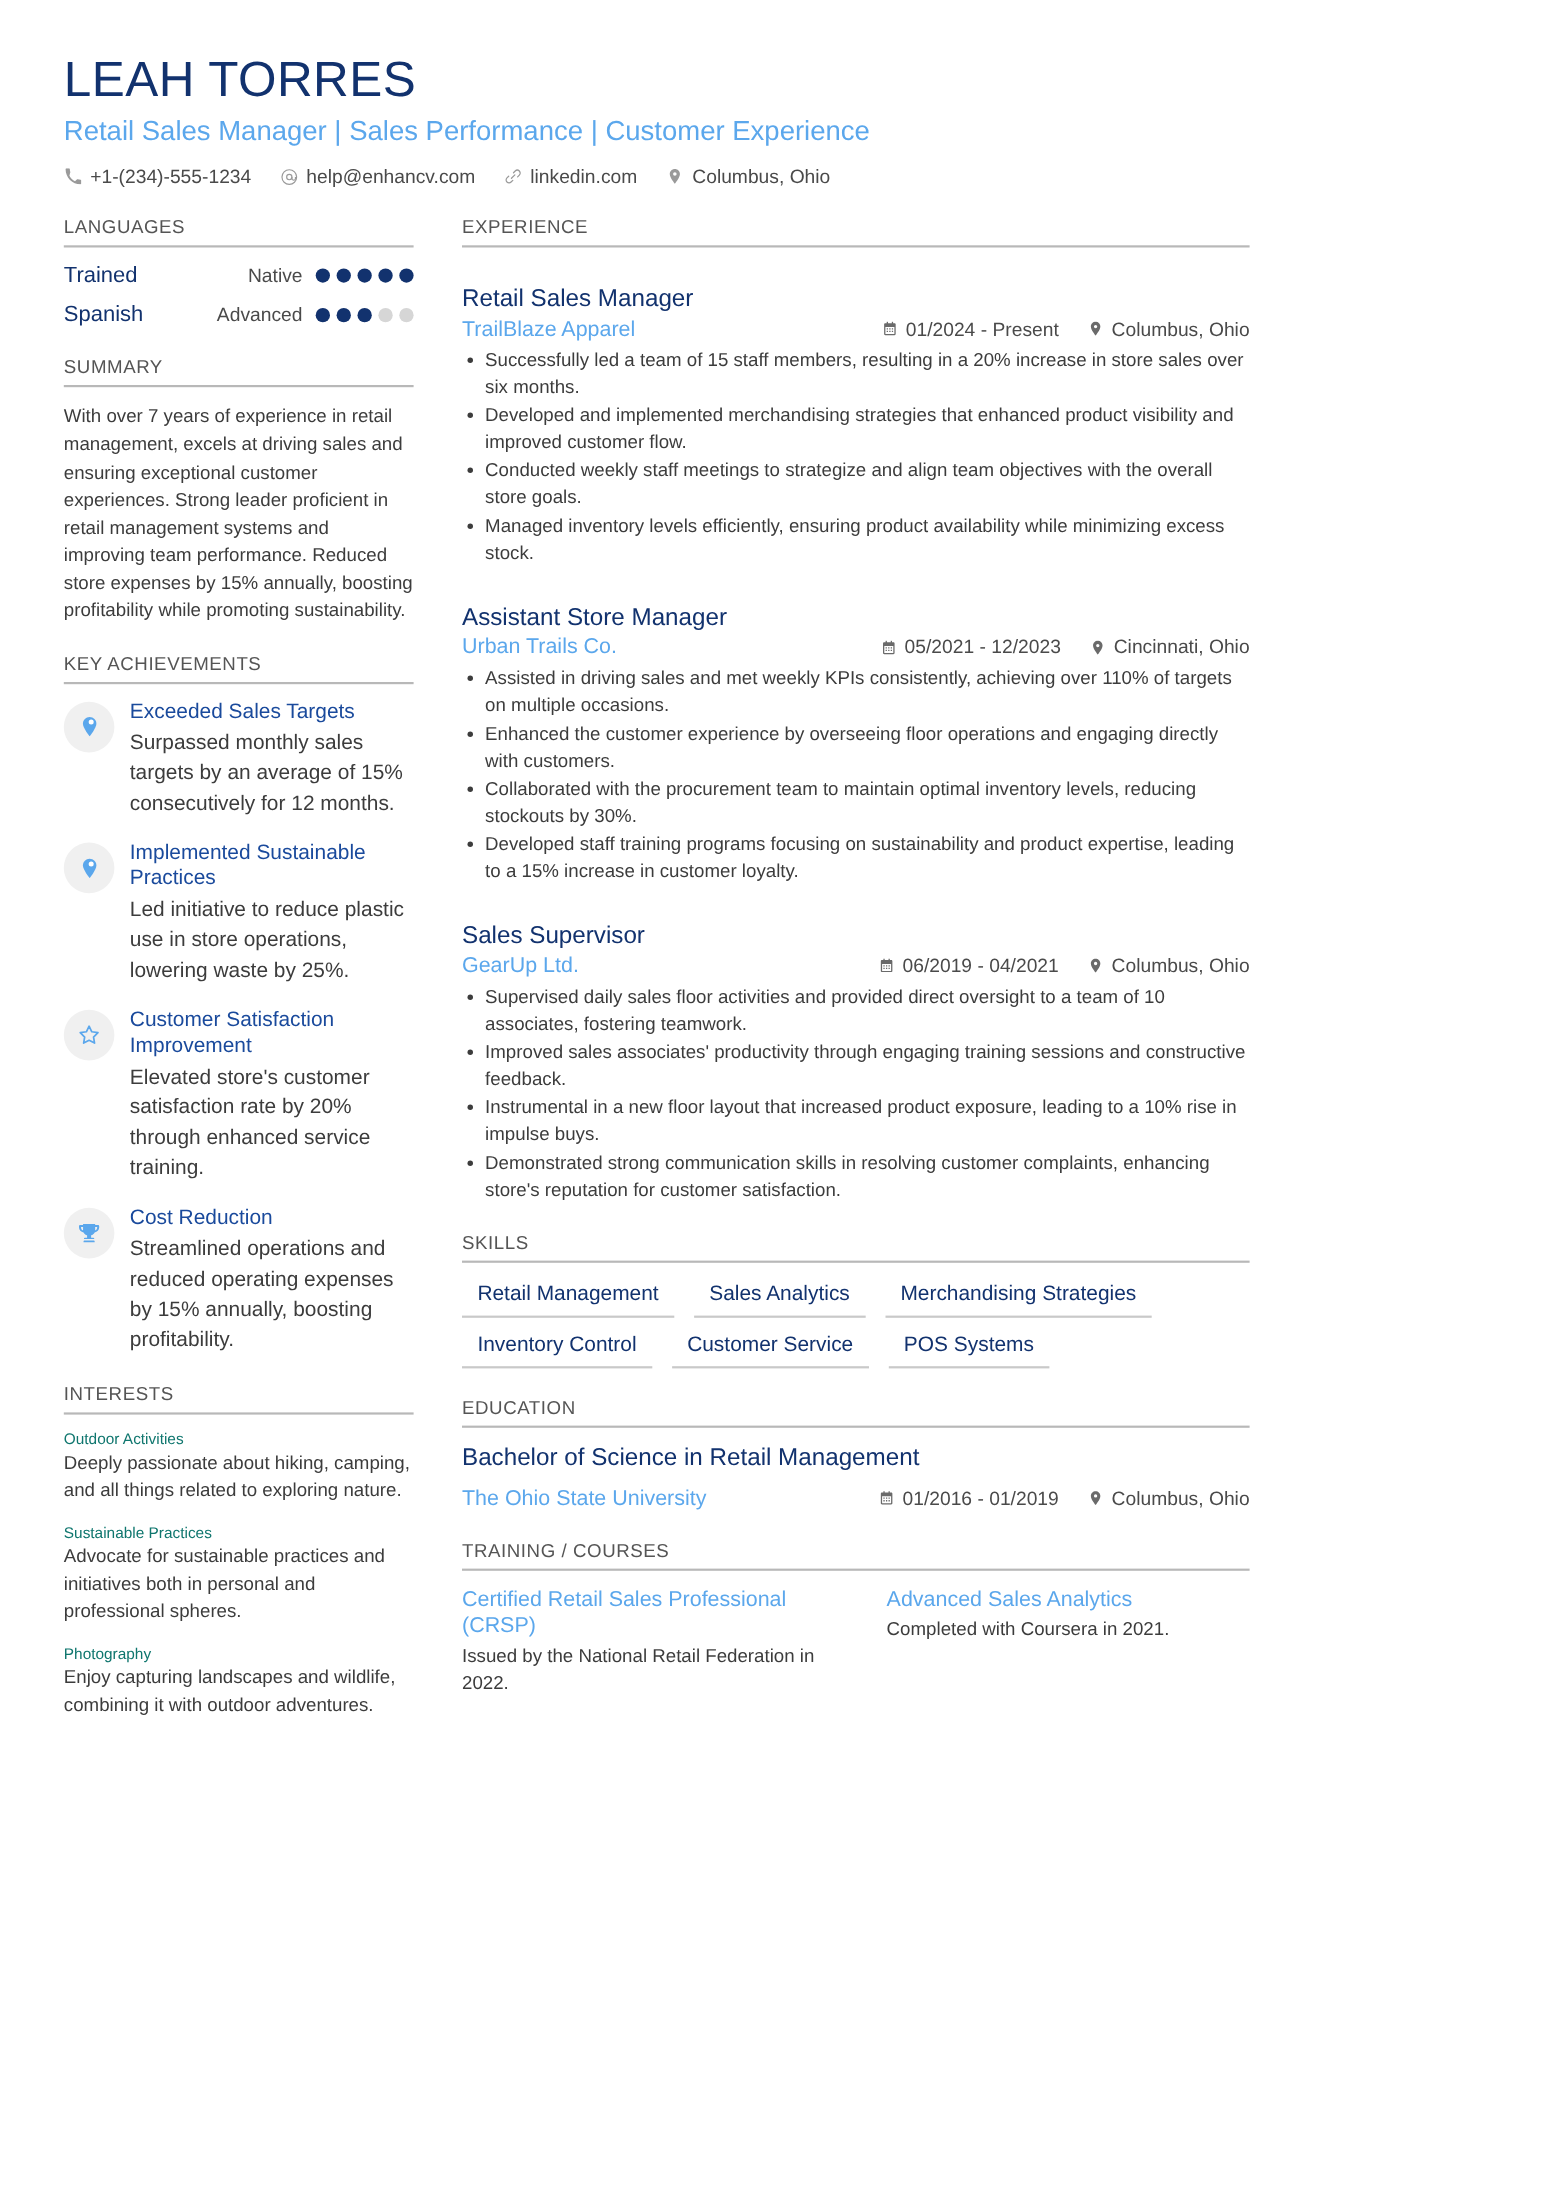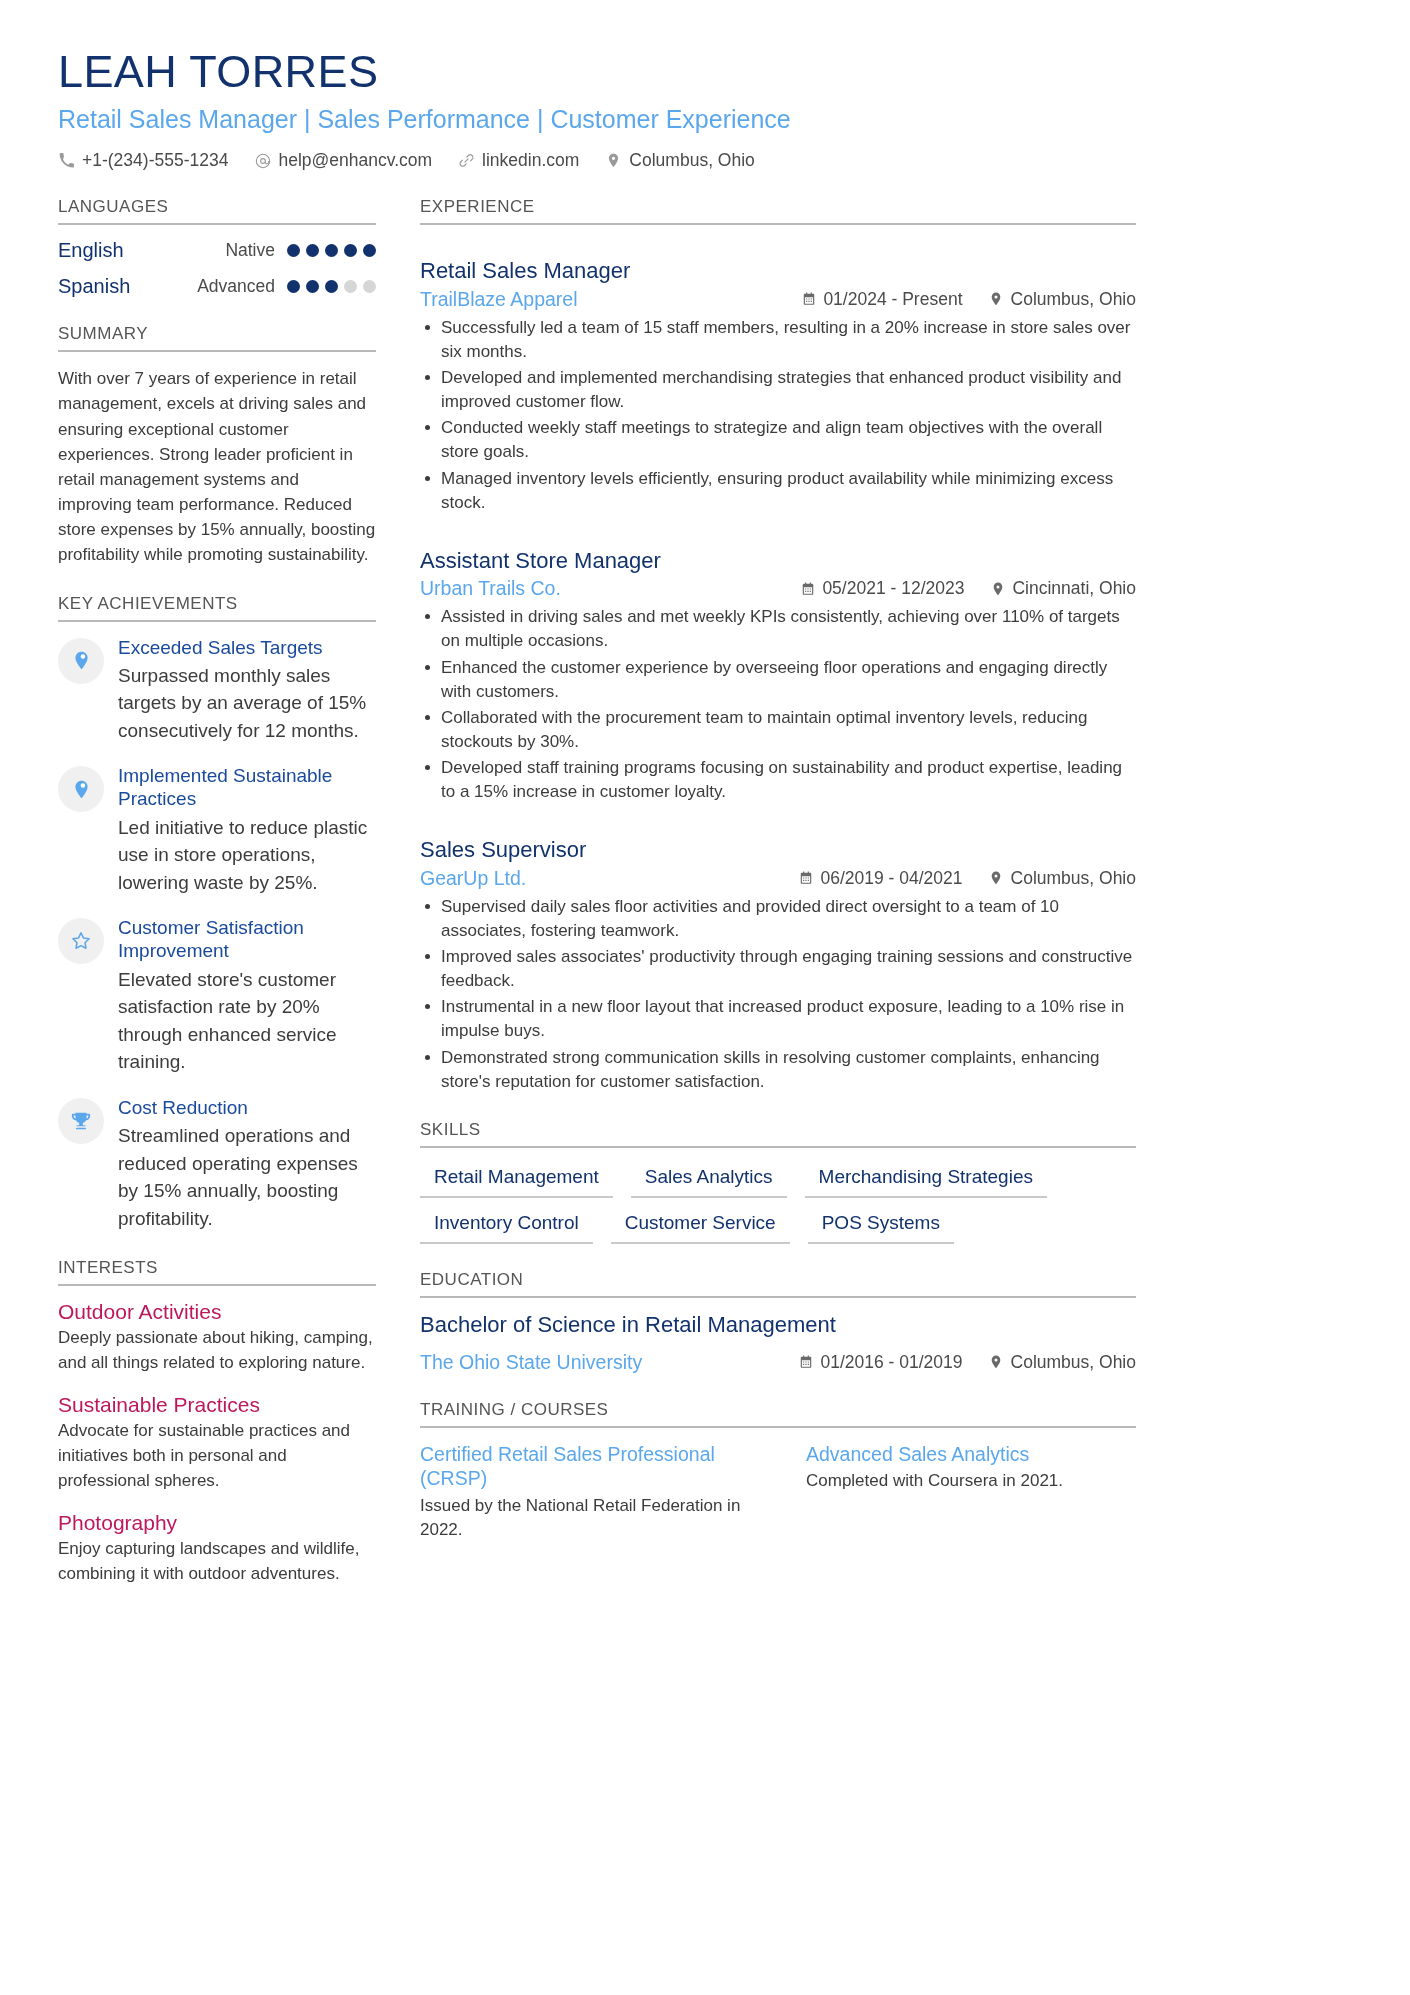--- a/index.html
+++ b/index.html
@@ -84,21 +84,21 @@
     background: #f0f0f0; flex: none;
     display: flex; align-items: center; justify-content: center;
     color: #5ba7ec; margin-top: 2px;
   }
   .ach-body { flex: 1; }
   .ach-t { font-size: 19px; color: #1a4a9c; line-height: 1.22; margin-bottom: 3px; }
   .ach-d { font-size: 19px; line-height: 1.45; color: #3c3c3c; }
 
   
   .int { margin-bottom: 18px; }
-  .int-t { font-size: 21px; color: #be185d; margin-bottom: 2px; }
+  .int-t { font-size: 14px; color: #0f766e; margin-bottom: 2px; }
   .int-d { font-size: 17px; line-height: 1.45; color: #3c3c3c; }
 
   
   .job { margin-bottom: 22px; }
   .job-title { font-size: 22px; color: #12326e; line-height: 1.25; margin-bottom: 3px; margin-top: 32px; }
   .job-meta { display: flex; align-items: center; margin-bottom: 5px; }
   .job-co { font-size: 19.5px; color: #5ba7ec; flex: 1; }
   .meta-i { display: flex; align-items: center; gap: 7px; font-size: 17.5px; color: #4a4a4a; white-space: nowrap; }
   .meta-i + .meta-i { margin-left: 26px; }
   .meta-i .ic { width: 15px; height: 15px; display: inline-flex; align-items: center; justify-content: center; color: #6a6a6a; flex: none; }
@@ -196,21 +196,21 @@
   </div>
 
   <div class="cols">
 
     <div class="col-left">
 
       <div class="sec">
         <div class="sec-h">LANGUAGES</div>
 
         <div class="lang-row">
-          <div class="lang-name">English</div>
+          <div class="lang-name">Trained</div>
           <div class="lang-level">Native</div>
           <div class="dots">
             <span class="dot on"></span>
             <span class="dot on"></span>
             <span class="dot on"></span>
             <span class="dot on"></span>
             <span class="dot on"></span>
           </div>
         </div>
 

